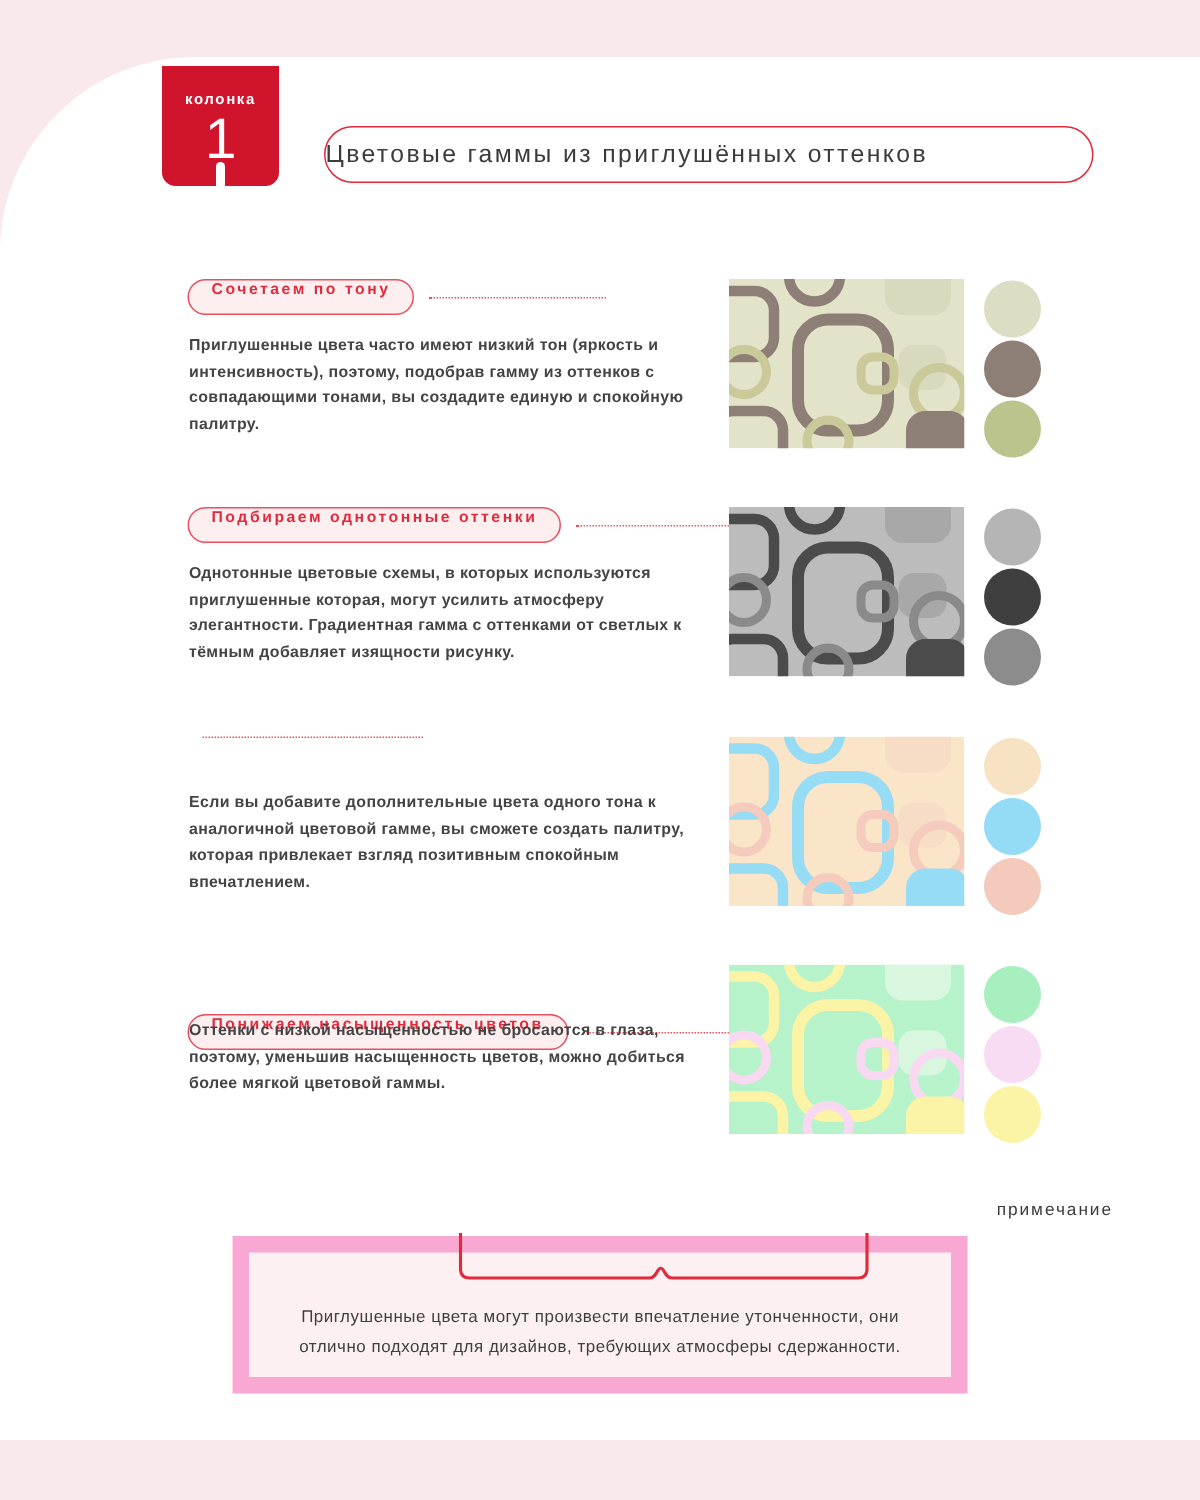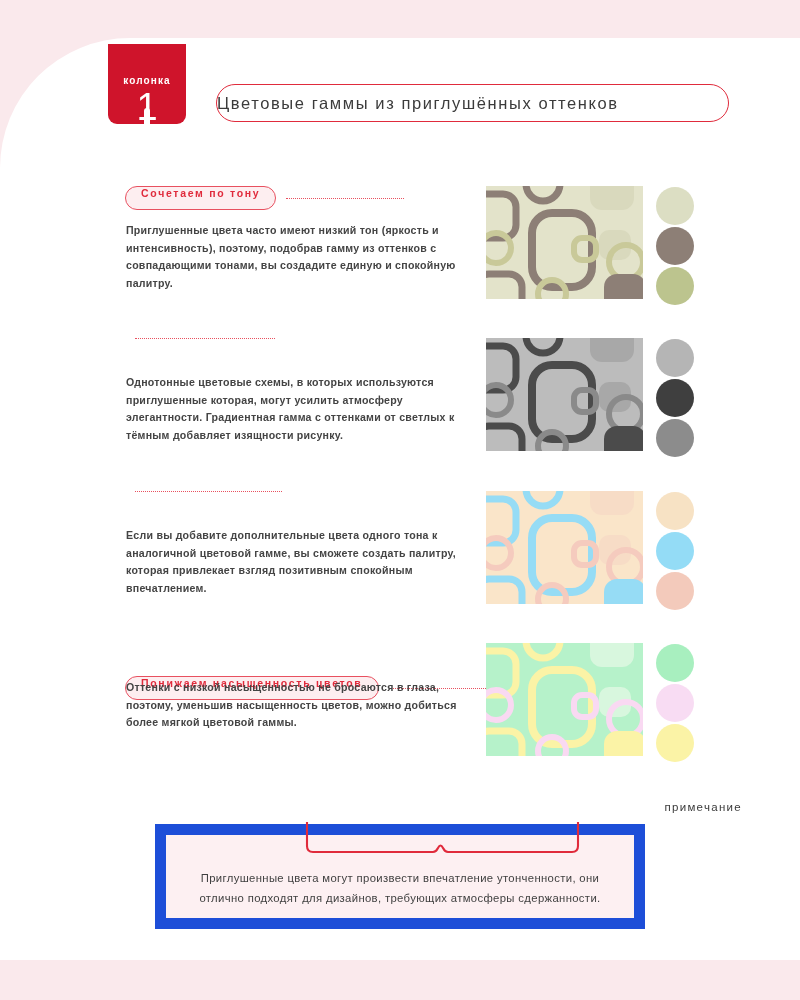--- a/index.html
+++ b/index.html
@@ -31,21 +31,21 @@
     border-bottom-left-radius: 9px;
     border-bottom-right-radius: 9px;
     text-align: center;
     z-index: 5;
   }
   .banner .b-label {
     color: #fff;
     font-size: 10px;
     font-weight: bold;
     letter-spacing: 1.1px;
-    margin-top: 31px;
+    margin-top: 17px;
     text-align: center;
   }
   .banner .b-num {
     color: #fff;
     font-size: 38px;
     font-weight: 300;
     line-height: 40px;
     margin-top: 1px;
     font-family: "Liberation Sans", sans-serif;
   }
@@ -141,21 +141,21 @@
     right: 58px; top: 801px;
     font-size: 11.5px;
     color: #3b3b3b;
     letter-spacing: 1.3px;
     font-weight: 300;
   }
   .note-box {
     position: absolute;
     left: 155px; top: 824px;
     width: 490px; height: 105px;
-    background: #1d4ed8;
+    background: #f9a8d4;
     padding: 11px;
   }
   .note-inner {
     width: 100%; height: 100%;
     background: #fdf0f2;
     display: flex;
     align-items: center;
     justify-content: center;
   }
   .note-text {
@@ -219,20 +219,23 @@
   </svg>
         </div>
         <div class="dots-col" style="top: 187px; left: 656px;">
           <div class="dot" style="background: rgb(220, 222, 195);"></div>
           <div class="dot" style="background: rgb(141, 127, 118);"></div>
           <div class="dot" style="background: rgb(188, 196, 142);"></div>
         </div>
       </div>
       <div>
         <div class="sec-head" style="top: 338px;">
+          <div class="sec-pill">
+       <span class="p-text">Подбираем однотонные оттенки</span>
+     </div>
      <div class="dots" style="width:140px"></div>
         </div>
         <div class="sec-body" style="top: 374px;">Однотонные цветовые схемы, в которых используются приглушенные которая, могут усилить атмосферу элегантности. Градиентная гамма с оттенками от светлых к тёмным добавляет изящности рисунку.</div>
         <div class="art" style="top: 338px; left: 486px;">
   <svg width="157" height="113" viewBox="0 0 157 113">
     <rect width="157" height="113" fill="#bcbcbc"></rect>
     <g fill="none">
       <rect x="-18" y="8" width="48" height="44" rx="13" stroke="#4b4b4b" stroke-width="7"></rect>
       <circle cx="10" cy="62" r="15" stroke="#8a8a8a" stroke-width="6"></circle>
       <circle cx="57" cy="-2" r="17" stroke="#4b4b4b" stroke-width="7"></circle>

